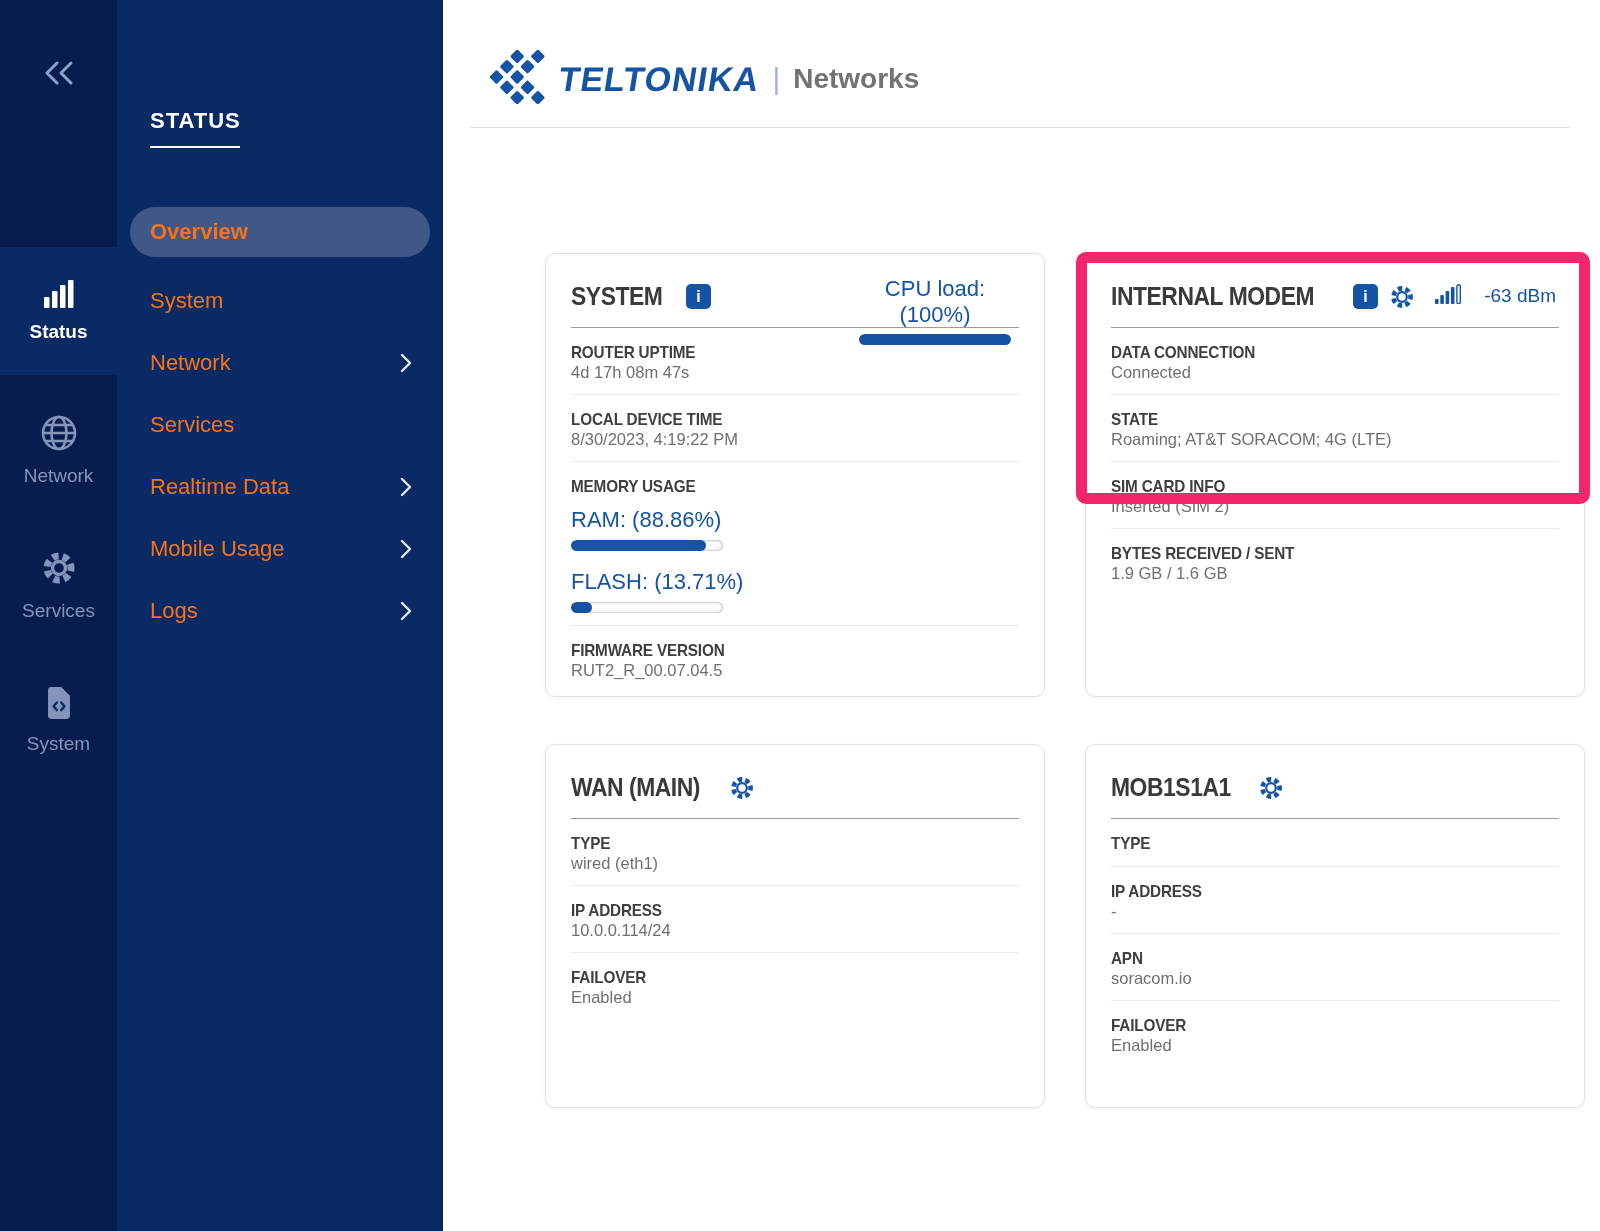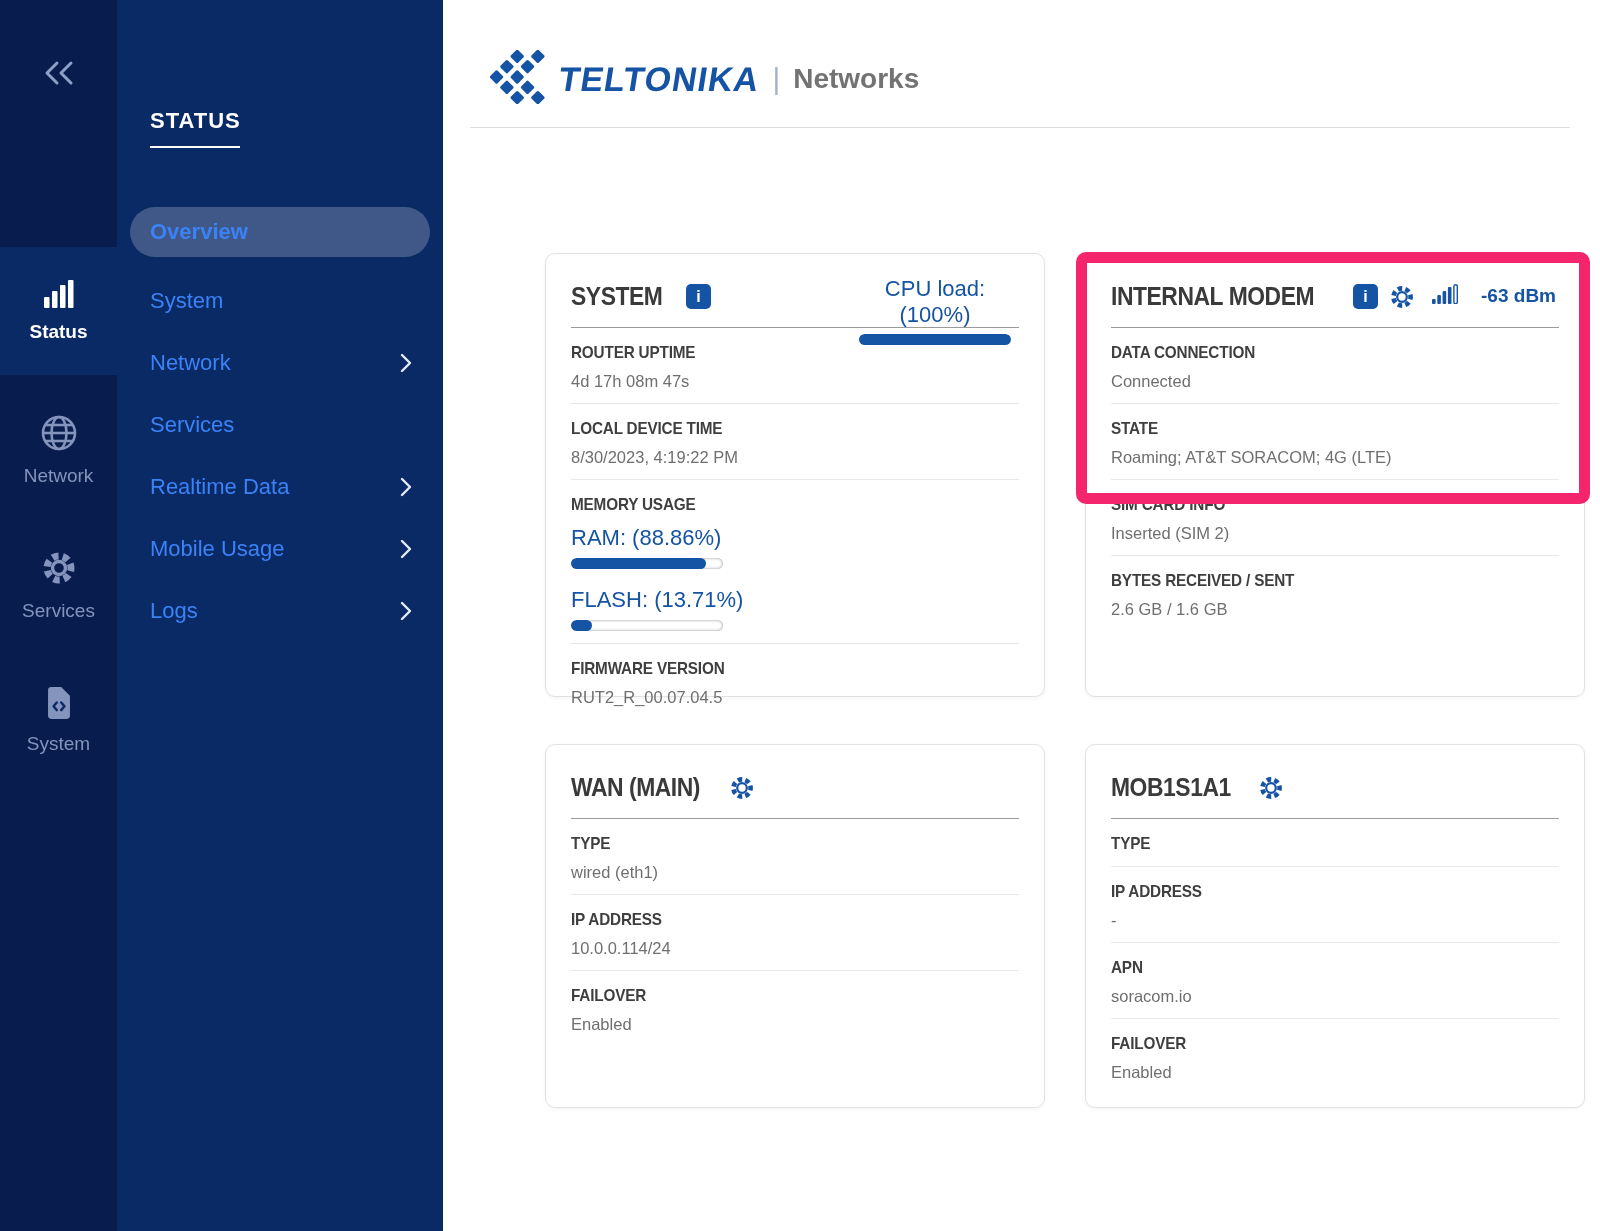--- a/index.html
+++ b/index.html
@@ -22,21 +22,21 @@
   .ri-system  { top:672px; height:96px; }
 
   
   .panel { position:relative; width:326px; flex:0 0 326px; background:#0A2A66; z-index:2;
     border-right:1px solid #15225B; }
   .panel-title { position:absolute; top:108px; left:33px; color:#fff; font-size:22px;
     font-weight:bold; letter-spacing:1px; }
   .panel-title-underline { position:absolute; top:146px; left:33px; width:90px; height:2px; background:#fff; }
   .menu { position:absolute; top:207px; left:0; width:326px; }
   .menu-item { position:relative; height:30px; margin:0 13px 32px 13px; display:flex;
-    align-items:center; color:#3b82f6; font-size:22px; padding-left:20px; cursor:pointer; }
+    align-items:center; color:#f97316; font-size:22px; padding-left:20px; cursor:pointer; }
   .menu-item.pill { height:50px; margin:0 13px 29px 13px; background:rgba(255,255,255,0.22);
     border-radius:25px; font-weight:bold; padding-left:20px; }
   .menu-chevron { position:absolute; right:18px; top:50%; transform:translateY(-50%); display:flex; }
 
   
   .main { position:relative; flex:1 1 auto; background:#fff; }
   .brandbar { position:absolute; top:50px; left:47px; display:flex; align-items:center; gap:13px; }
   .wordmark { color:#1553A5; font-size:34px; font-weight:bold; transform:skewX(-9deg);
     letter-spacing:1px; display:inline-block; }
   .brand-sep { color:#9FB3D2; font-size:30px; font-weight:300; }
@@ -51,39 +51,39 @@
   .card.r2 { height:364px; }
   .card-inner { margin:0 25px; }
   .card-titlerow { display:flex; align-items:center; gap:11px; padding-top:27px; }
   .card-title { font-size:26px; font-weight:bold; color:#3A3A3A; letter-spacing:-0.5px;
     transform:scaleX(0.88); transform-origin:left center; white-space:nowrap; }
   .title-divider { height:1px; background:#9B9B9B; margin-top:15px; }
   .field { padding:15px 0 12px 0; border-bottom:1px solid #E9E9E9; }
   .field.last { border-bottom:none; }
   .flabel { font-size:17px; font-weight:bold; color:#3F3F3F; letter-spacing:-0.2px;
     transform:scaleX(0.9); transform-origin:left center; white-space:nowrap; }
-  .fvalue { font-size:16.5px; color:#6F6F6F; margin-top:9px; }
+  .fvalue { font-size:16.5px; color:#6F6F6F; margin-top:0; }
 
   .info-icon { width:25px; height:25px; border-radius:5px; background:#1553A5; color:#fff;
     font-size:16px; font-weight:bold; display:flex; align-items:center; justify-content:center;
     cursor:pointer; flex:0 0 25px; }
   .gear-btn { display:flex; cursor:pointer; }
 
   
   .bar-track { width:152px; height:11px; background:#fff; border-radius:6px;
     box-shadow:inset 0 0 3px rgba(0,0,0,0.45); overflow:hidden; }
   .bar-fill { height:100%; background:#1553A5; border-radius:6px; }
   .cpu-block { position:absolute; top:22px; right:28px; width:162px; text-align:center; }
   .blue-label { color:#1553A5; font-size:22px; }
   .cpu-block .bar-track { margin-top:6px; width:152px; margin-left:auto; margin-right:auto; }
   .mem-row { display:flex; gap:18px; margin-top:10px;flex-direction:column; }
   .mem-col .bar-track { margin-top:7px; }
 
   
-  .signal-block { position:absolute; top:30px; right:28px; display:flex; align-items:center; gap:22px;font-weight:bold; }
+  .signal-block { position:absolute; top:30px; right:28px; display:flex; align-items:center; gap:22px; }
   .signal-dbm { color:#1553A5; font-size:19px; }
 
   
   .highlight-box { position:absolute; left:-10px; top:-2px; width:calc(100% + 16px); height:252px;
     border:11px solid #F4256D; border-radius:10px; pointer-events:none; z-index:6; }
 </style>
 </head>
 <body>
 
 <div class="page">
@@ -305,21 +305,21 @@
           <div class="field">
             <div class="flabel">STATE</div>
             <div class="fvalue">Roaming; AT&amp;T SORACOM; 4G (LTE)</div>
           </div>
           <div class="field">
             <div class="flabel">SIM CARD INFO</div>
             <div class="fvalue">Inserted (SIM 2)</div>
           </div>
           <div class="field last">
             <div class="flabel">BYTES RECEIVED / SENT</div>
-            <div class="fvalue">2.6 GB / 1.6 GB</div>
+            <div class="fvalue">1.9 GB / 1.6 GB</div>
           </div>
         </div>
       </div>
 
       <div class="card r2">
         <div class="card-inner">
           <div class="card-titlerow">
             <span class="card-title">WAN (MAIN)</span>
             <span class="gear-btn">
               <svg width="26" height="26" viewBox="0 0 26 26" fill="none">

